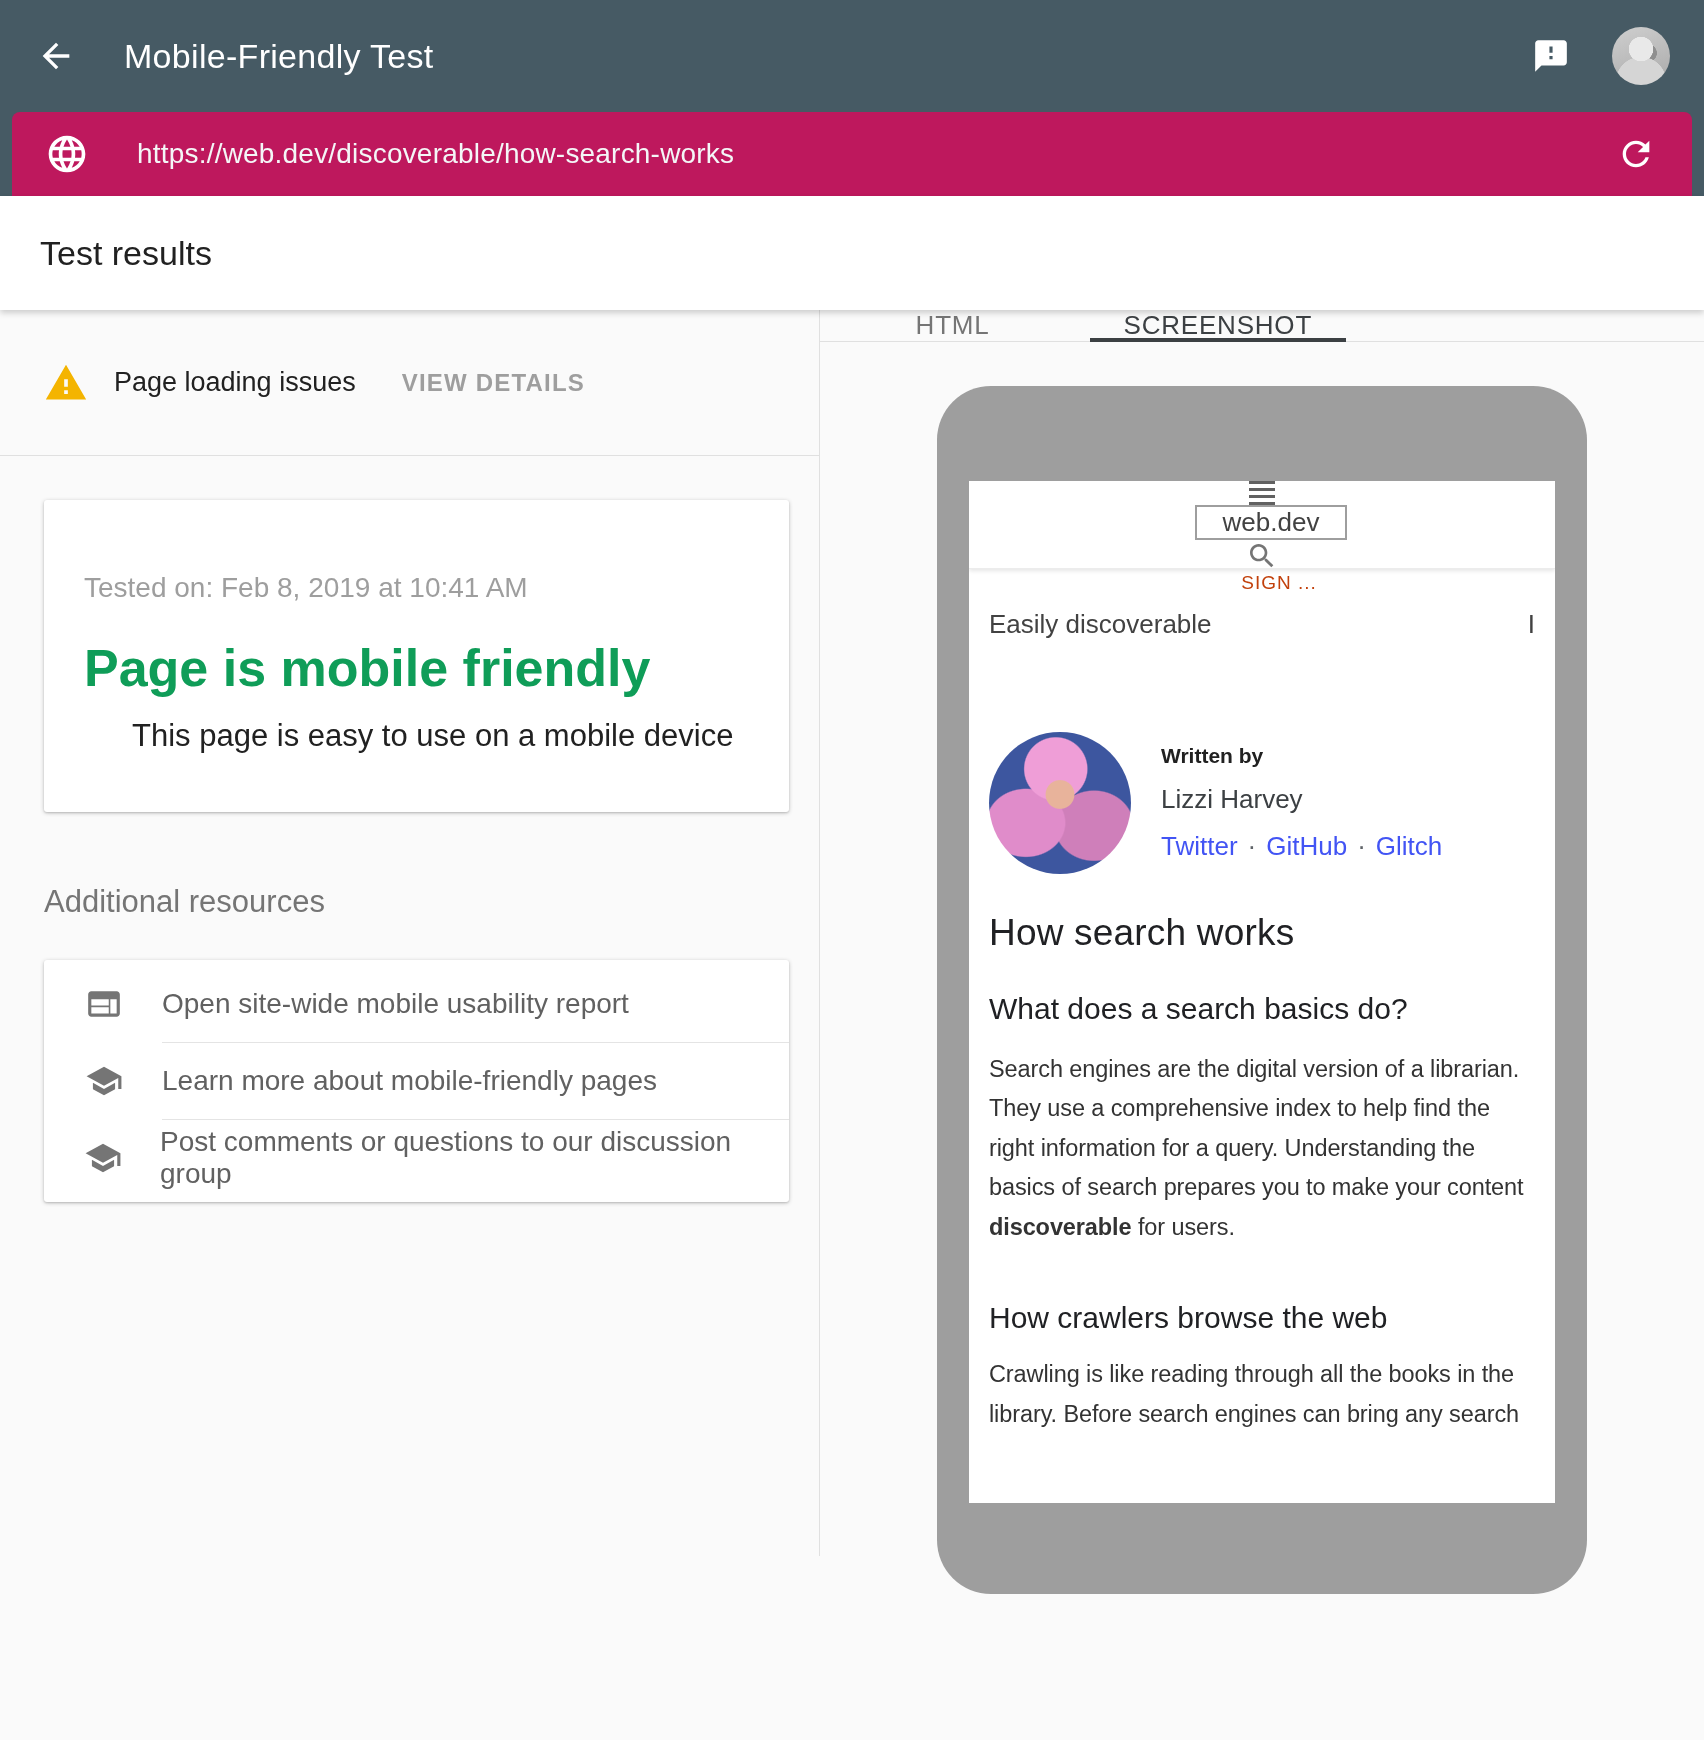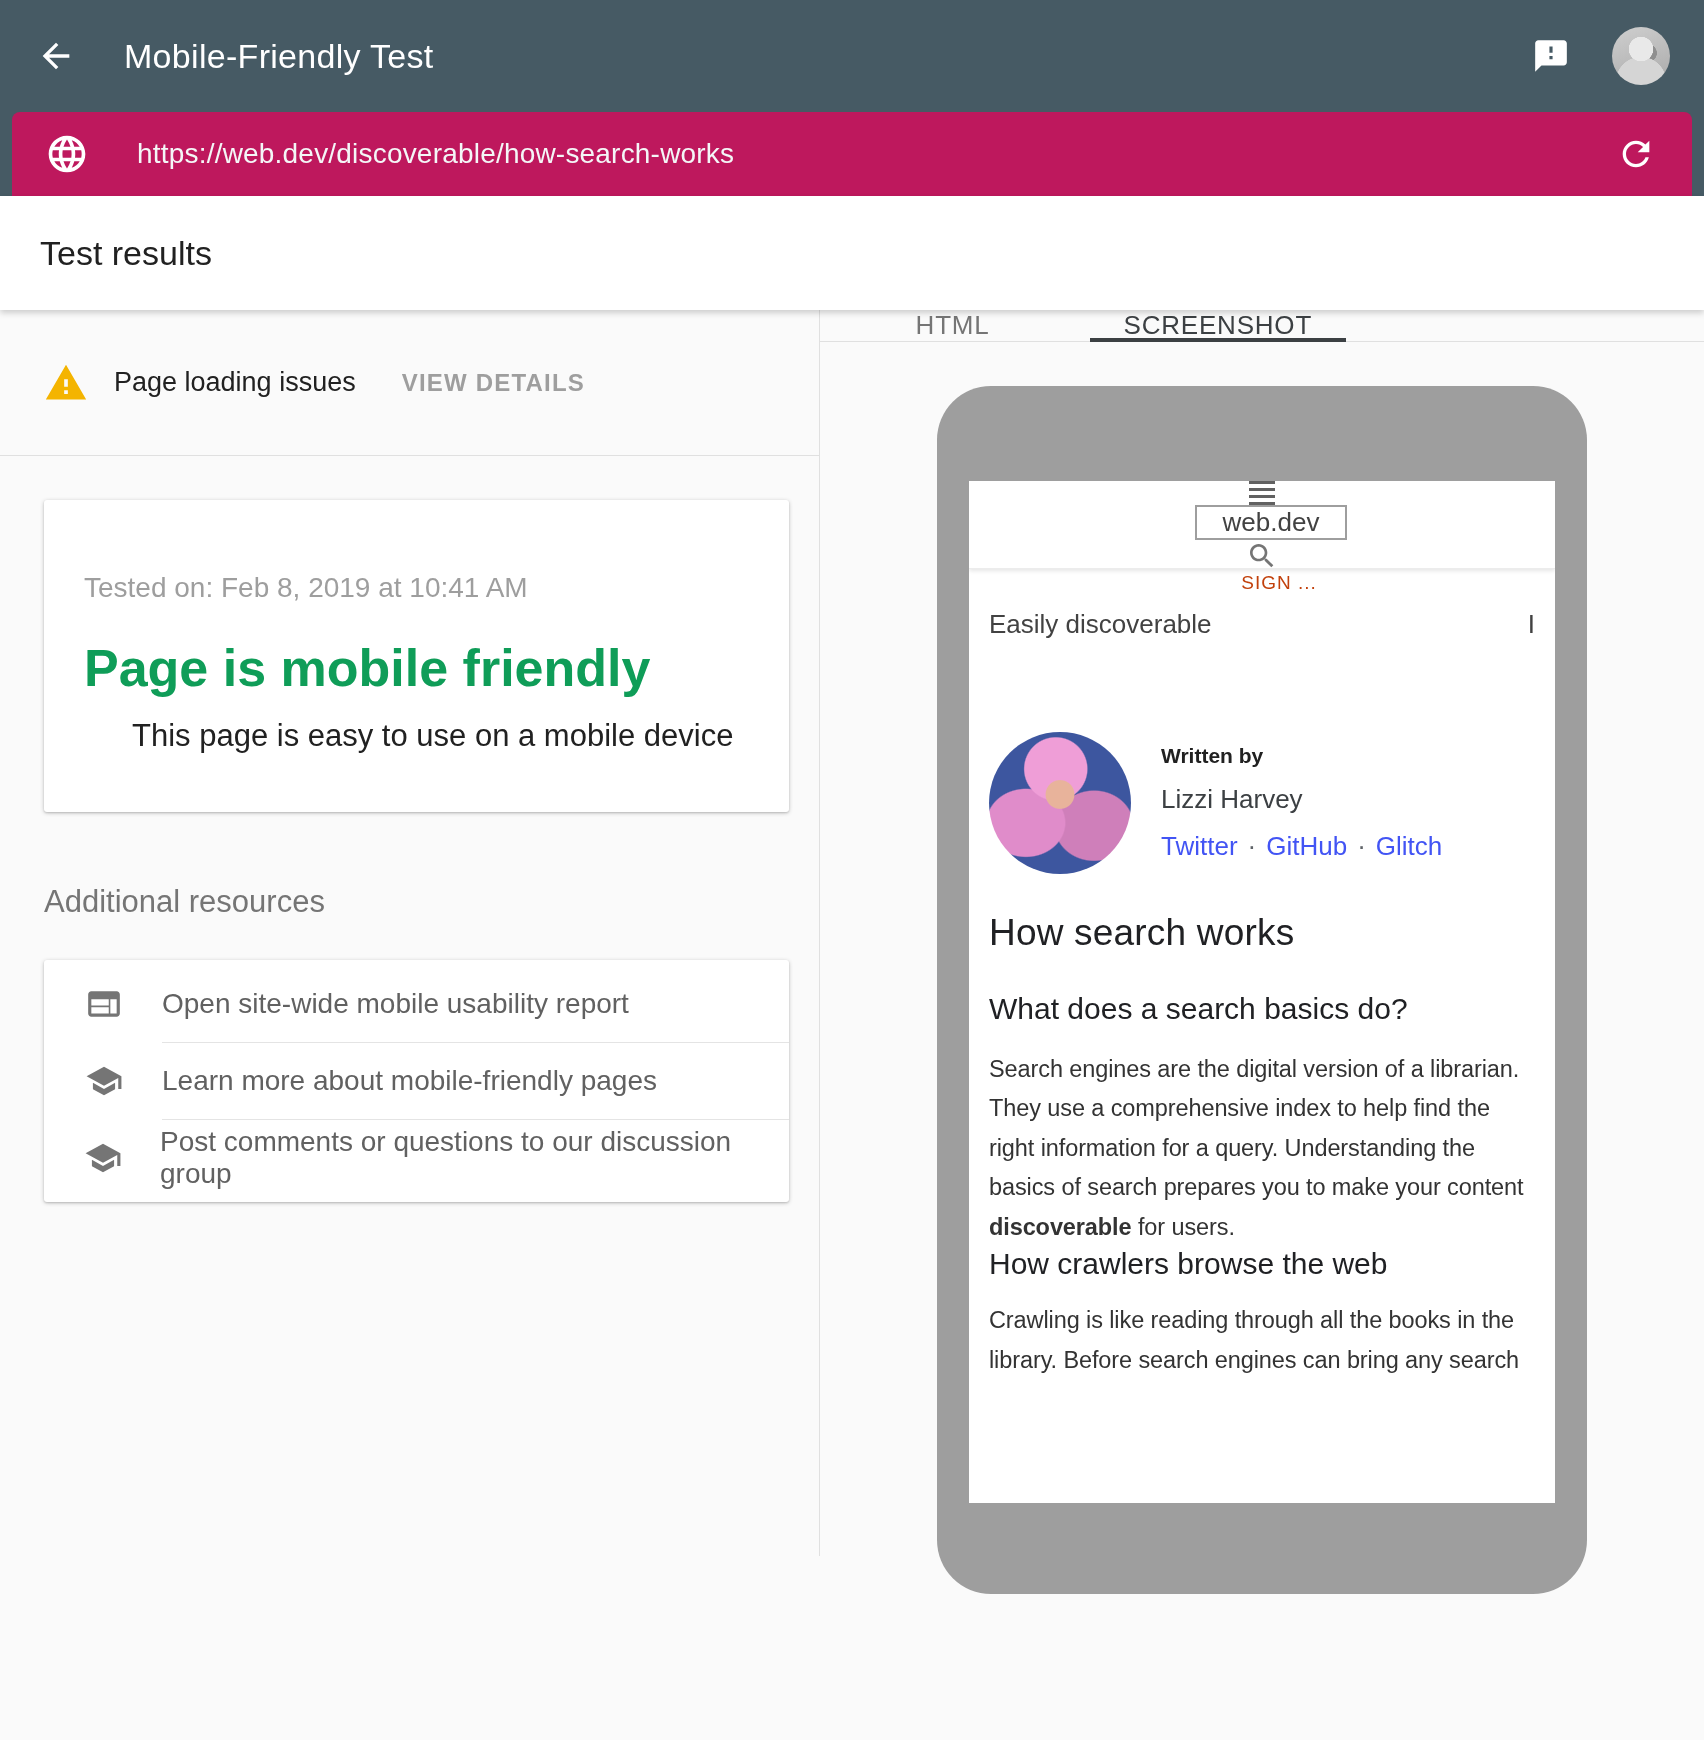--- a/index.html
+++ b/index.html
@@ -101,21 +101,21 @@
   .p-author-col { margin-left:30px; }
   .p-written { font-size:21px; font-weight:700; color:#212121; }
   .p-name { font-size:26px; color:#3c4043; margin-top:16px; }
   .p-links { font-size:26px; margin-top:16px; }
   .p-links a { color:#4254f4; text-decoration:none; cursor:pointer; }
   .p-sep { color:#5f6368; margin:0 10px; }
 
   .p-h1 { margin-top:38px; padding:0 20px; font-size:37px; color:#202124; letter-spacing:.2px; }
   .p-h2 { padding:0 20px; font-size:30px; color:#202124; }
   .p-h2-first { margin-top:38px; }
-  .p-h2-second { }
+  .p-h2-second { margin-top:54px; }
   .p-para { padding:0 18px 0 20px; font-size:23.5px; line-height:1.68; color:#333;
             letter-spacing:-.1px; }
   .p-para-first { margin-top:24px; }
   .p-para-second { margin-top:20px; }
 
   svg { display:block; }
 </style>
 </head>
 <body>
 

